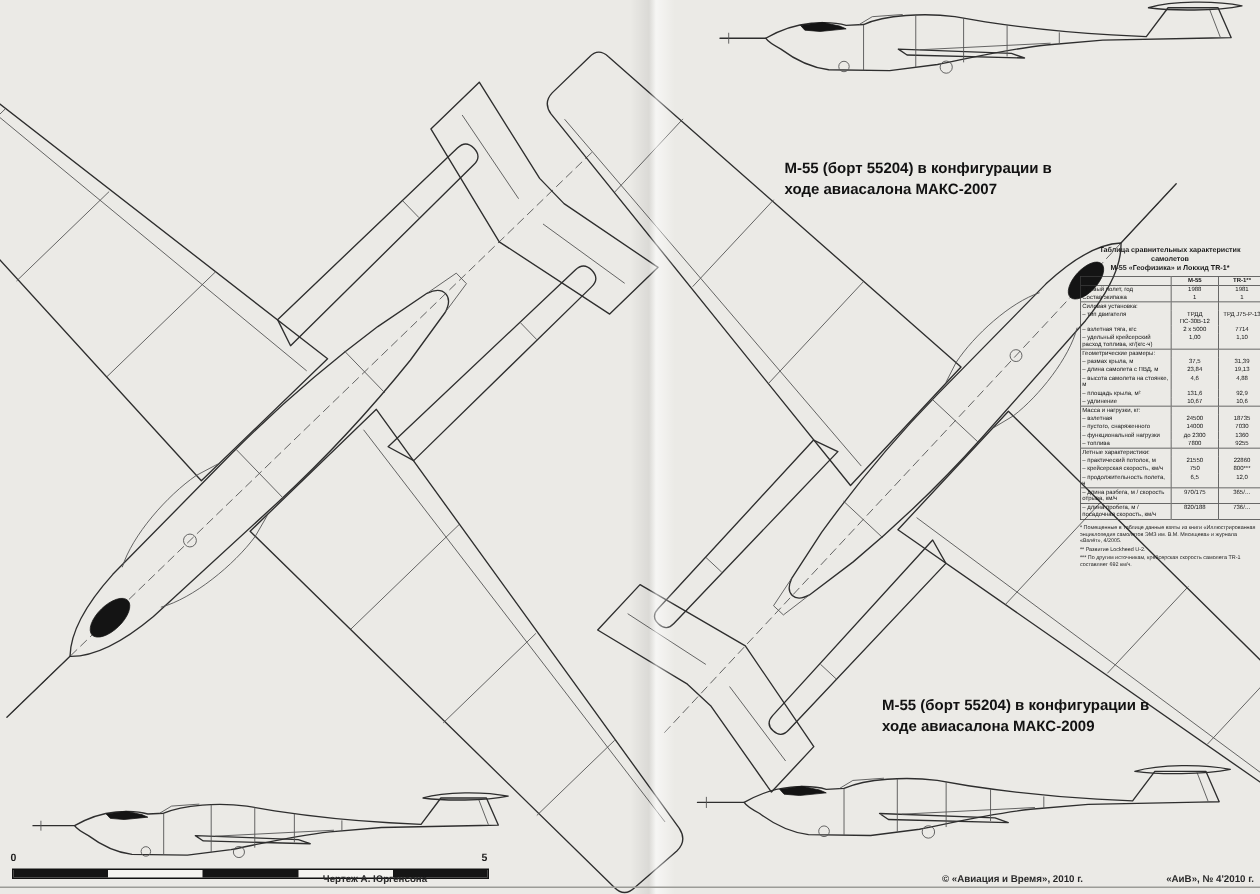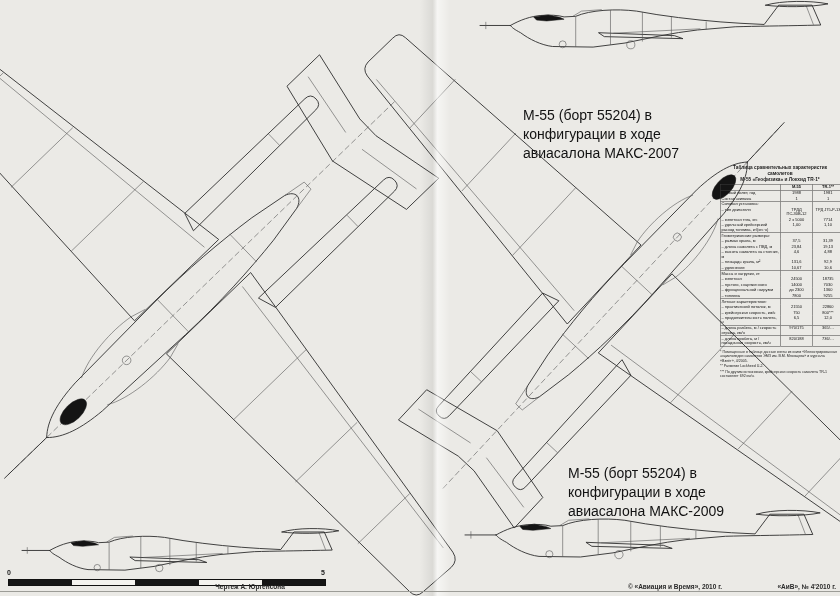--- a/index.html
+++ b/index.html
@@ -8,23 +8,23 @@
     background:#ebeae6;overflow:hidden;
     font-family:"Liberation Sans","DejaVu Sans",sans-serif;color:#1c1c1c;
   }
   
   svg.art{position:absolute;left:0;top:0;}
   svg.art *{vector-effect:non-scaling-stroke;}
   .ink{stroke:#2e2e2e;stroke-width:0.9;fill:none;stroke-linejoin:round;stroke-linecap:round;}
   .thin{stroke:#555;stroke-width:0.6;fill:none;}
   .dark{fill:#141414;stroke:#141414;stroke-width:0.5;}
   
-  .caption{position:absolute;font-weight:normal;font-size:14px;line-height:1.35;color:#121212;width:190px;}
+  .caption{position:absolute;font-weight:bold;font-size:10px;line-height:1.35;color:#121212;width:190px;}
   .cap-2007{left:523px;top:106px;}
-  .cap-2009{left:568px;top:464px;}
+  .cap-2009{left:588px;top:464px;}
   
   .tablebox{position:absolute;left:720px;top:164px;width:120px;height:225px;}
   .tbl-scale{width:240px;transform:scale(0.5);transform-origin:0 0;}
   .tbl-title{font-weight:bold;font-size:9.5px;line-height:1.25;text-align:center;margin-bottom:4px;}
   table.cmp{border-collapse:collapse;width:238px;font-size:8px;line-height:1.12;color:#141414;
             border:1.4px solid #3c3c3c;table-layout:fixed;}
   table.cmp th,table.cmp td{padding:1px 2px;vertical-align:top;font-weight:normal;}
   table.cmp .lab{width:116px;text-align:left;}
   table.cmp .val{width:58px;text-align:center;border-left:1.4px solid #3c3c3c;}
   table.cmp thead th{border-bottom:1.4px solid #3c3c3c;font-weight:bold;text-align:center;}

